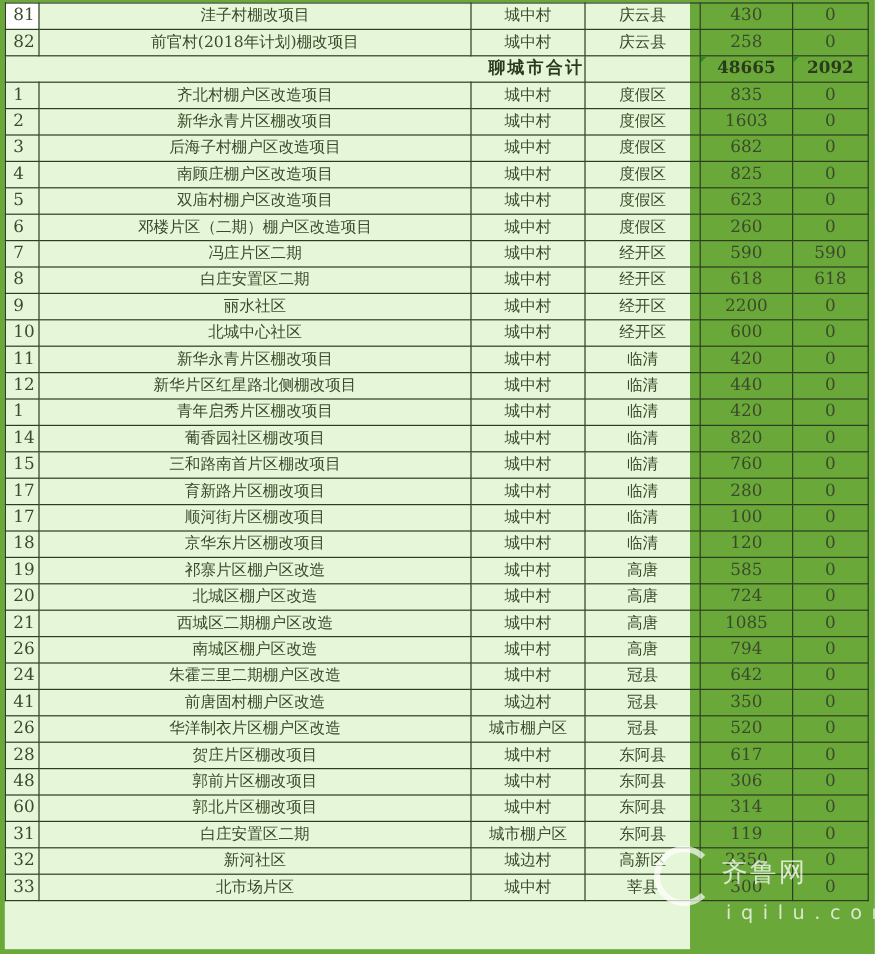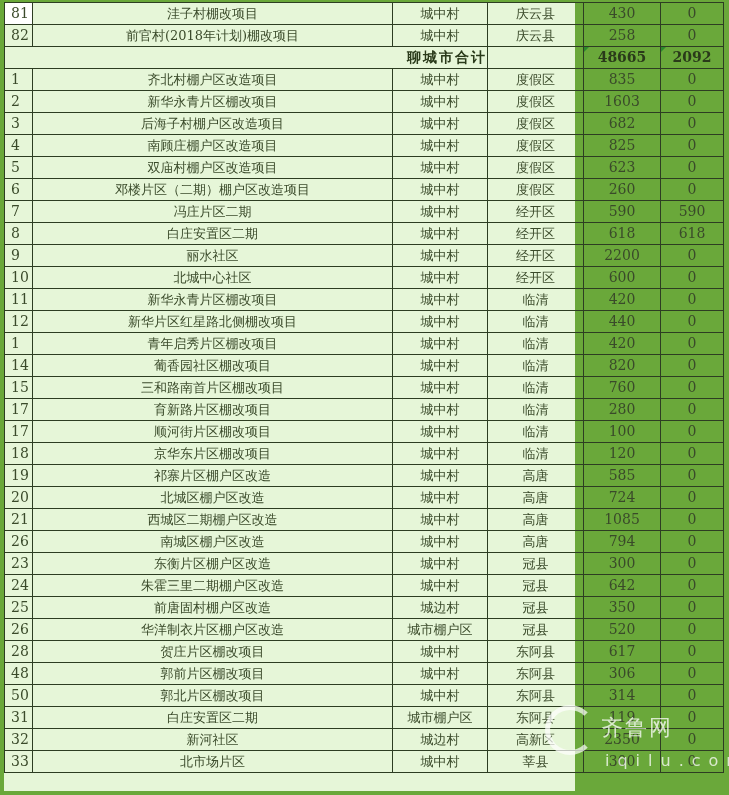--- a/index.html
+++ b/index.html
@@ -259,37 +259,29 @@
         </tr>
         <tr>
           <td class="idx">26</td>
           <td>南城区棚户区改造</td>
           <td>城中村</td>
           <td>高唐</td>
           <td class="num">794</td>
           <td class="num">0</td>
         </tr>
         <tr>
-          <td class="idx">23</td>
-          <td>东衡片区棚户区改造</td>
-          <td>城中村</td>
-          <td>冠县</td>
-          <td class="num">300</td>
-          <td class="num">0</td>
-        </tr>
-        <tr>
           <td class="idx">24</td>
           <td>朱霍三里二期棚户区改造</td>
           <td>城中村</td>
           <td>冠县</td>
           <td class="num">642</td>
           <td class="num">0</td>
         </tr>
         <tr>
-          <td class="idx">25</td>
+          <td class="idx">41</td>
           <td>前唐固村棚户区改造</td>
           <td>城边村</td>
           <td>冠县</td>
           <td class="num">350</td>
           <td class="num">0</td>
         </tr>
         <tr>
           <td class="idx">26</td>
           <td>华洋制衣片区棚户区改造</td>
           <td>城市棚户区</td>
@@ -307,21 +299,21 @@
         </tr>
         <tr>
           <td class="idx">48</td>
           <td>郭前片区棚改项目</td>
           <td>城中村</td>
           <td>东阿县</td>
           <td class="num">306</td>
           <td class="num">0</td>
         </tr>
         <tr>
-          <td class="idx">50</td>
+          <td class="idx">60</td>
           <td>郭北片区棚改项目</td>
           <td>城中村</td>
           <td>东阿县</td>
           <td class="num">314</td>
           <td class="num">0</td>
         </tr>
         <tr>
           <td class="idx">31</td>
           <td>白庄安置区二期</td>
           <td>城市棚户区</td>

